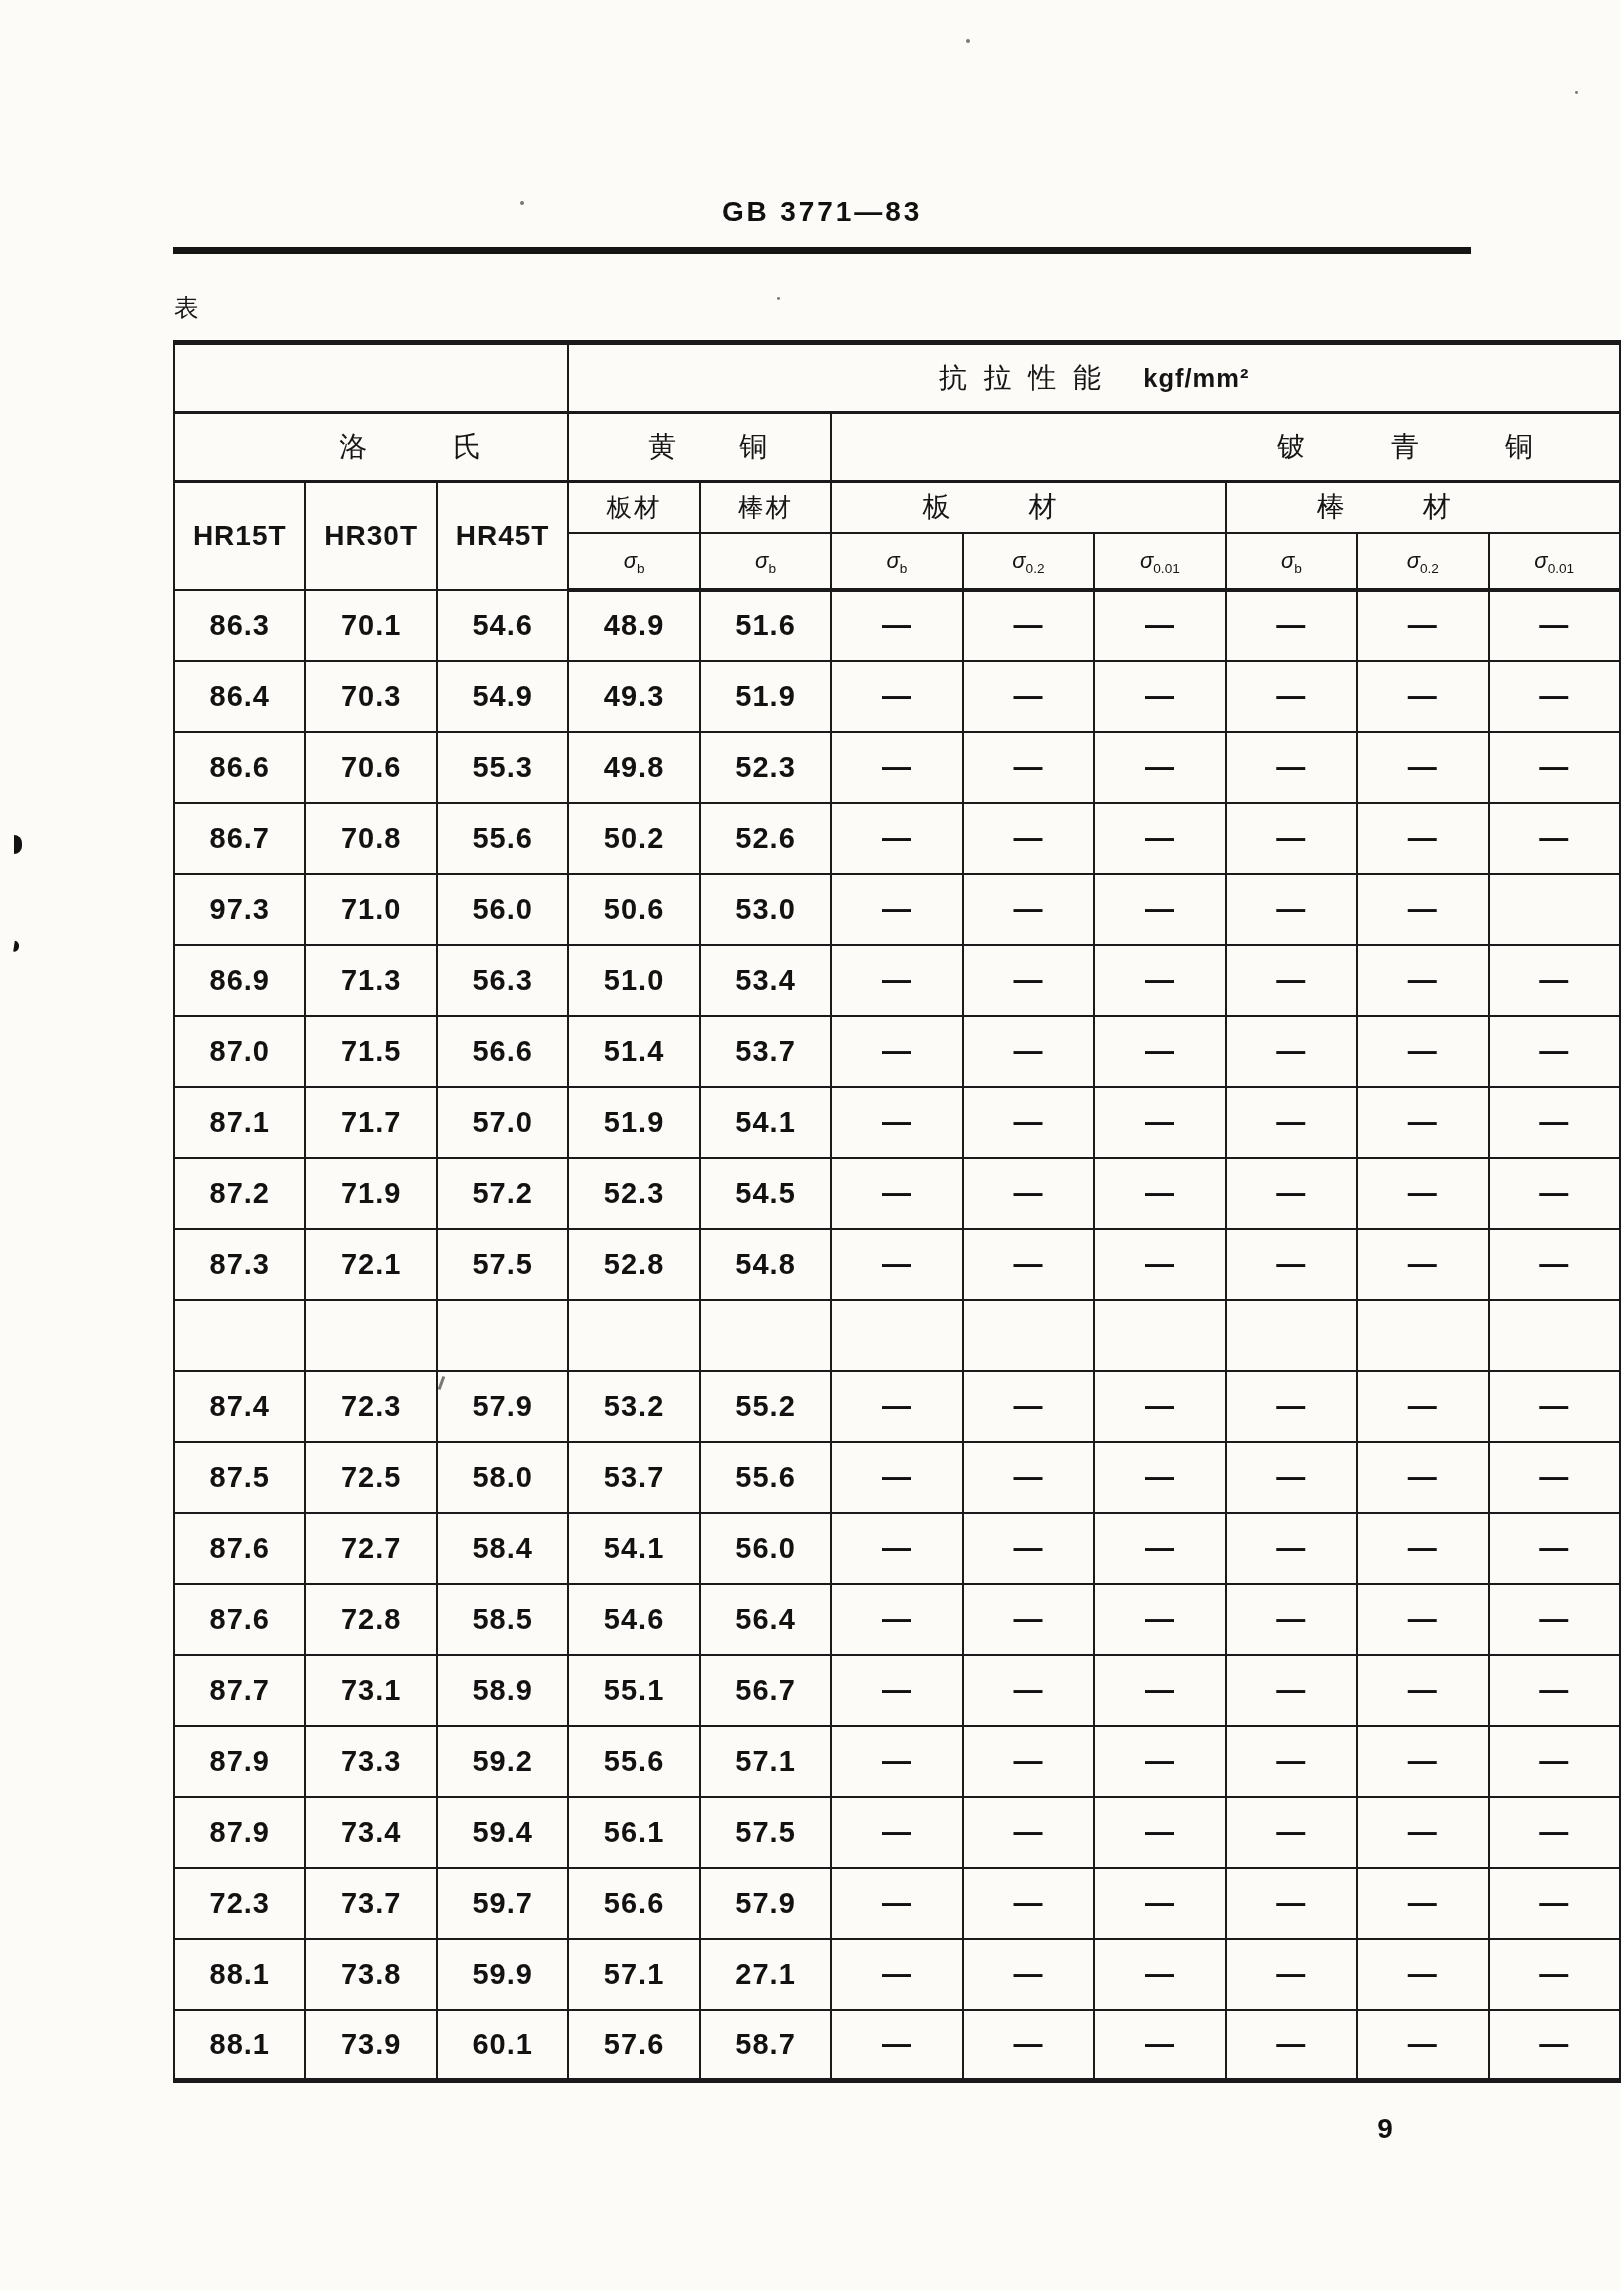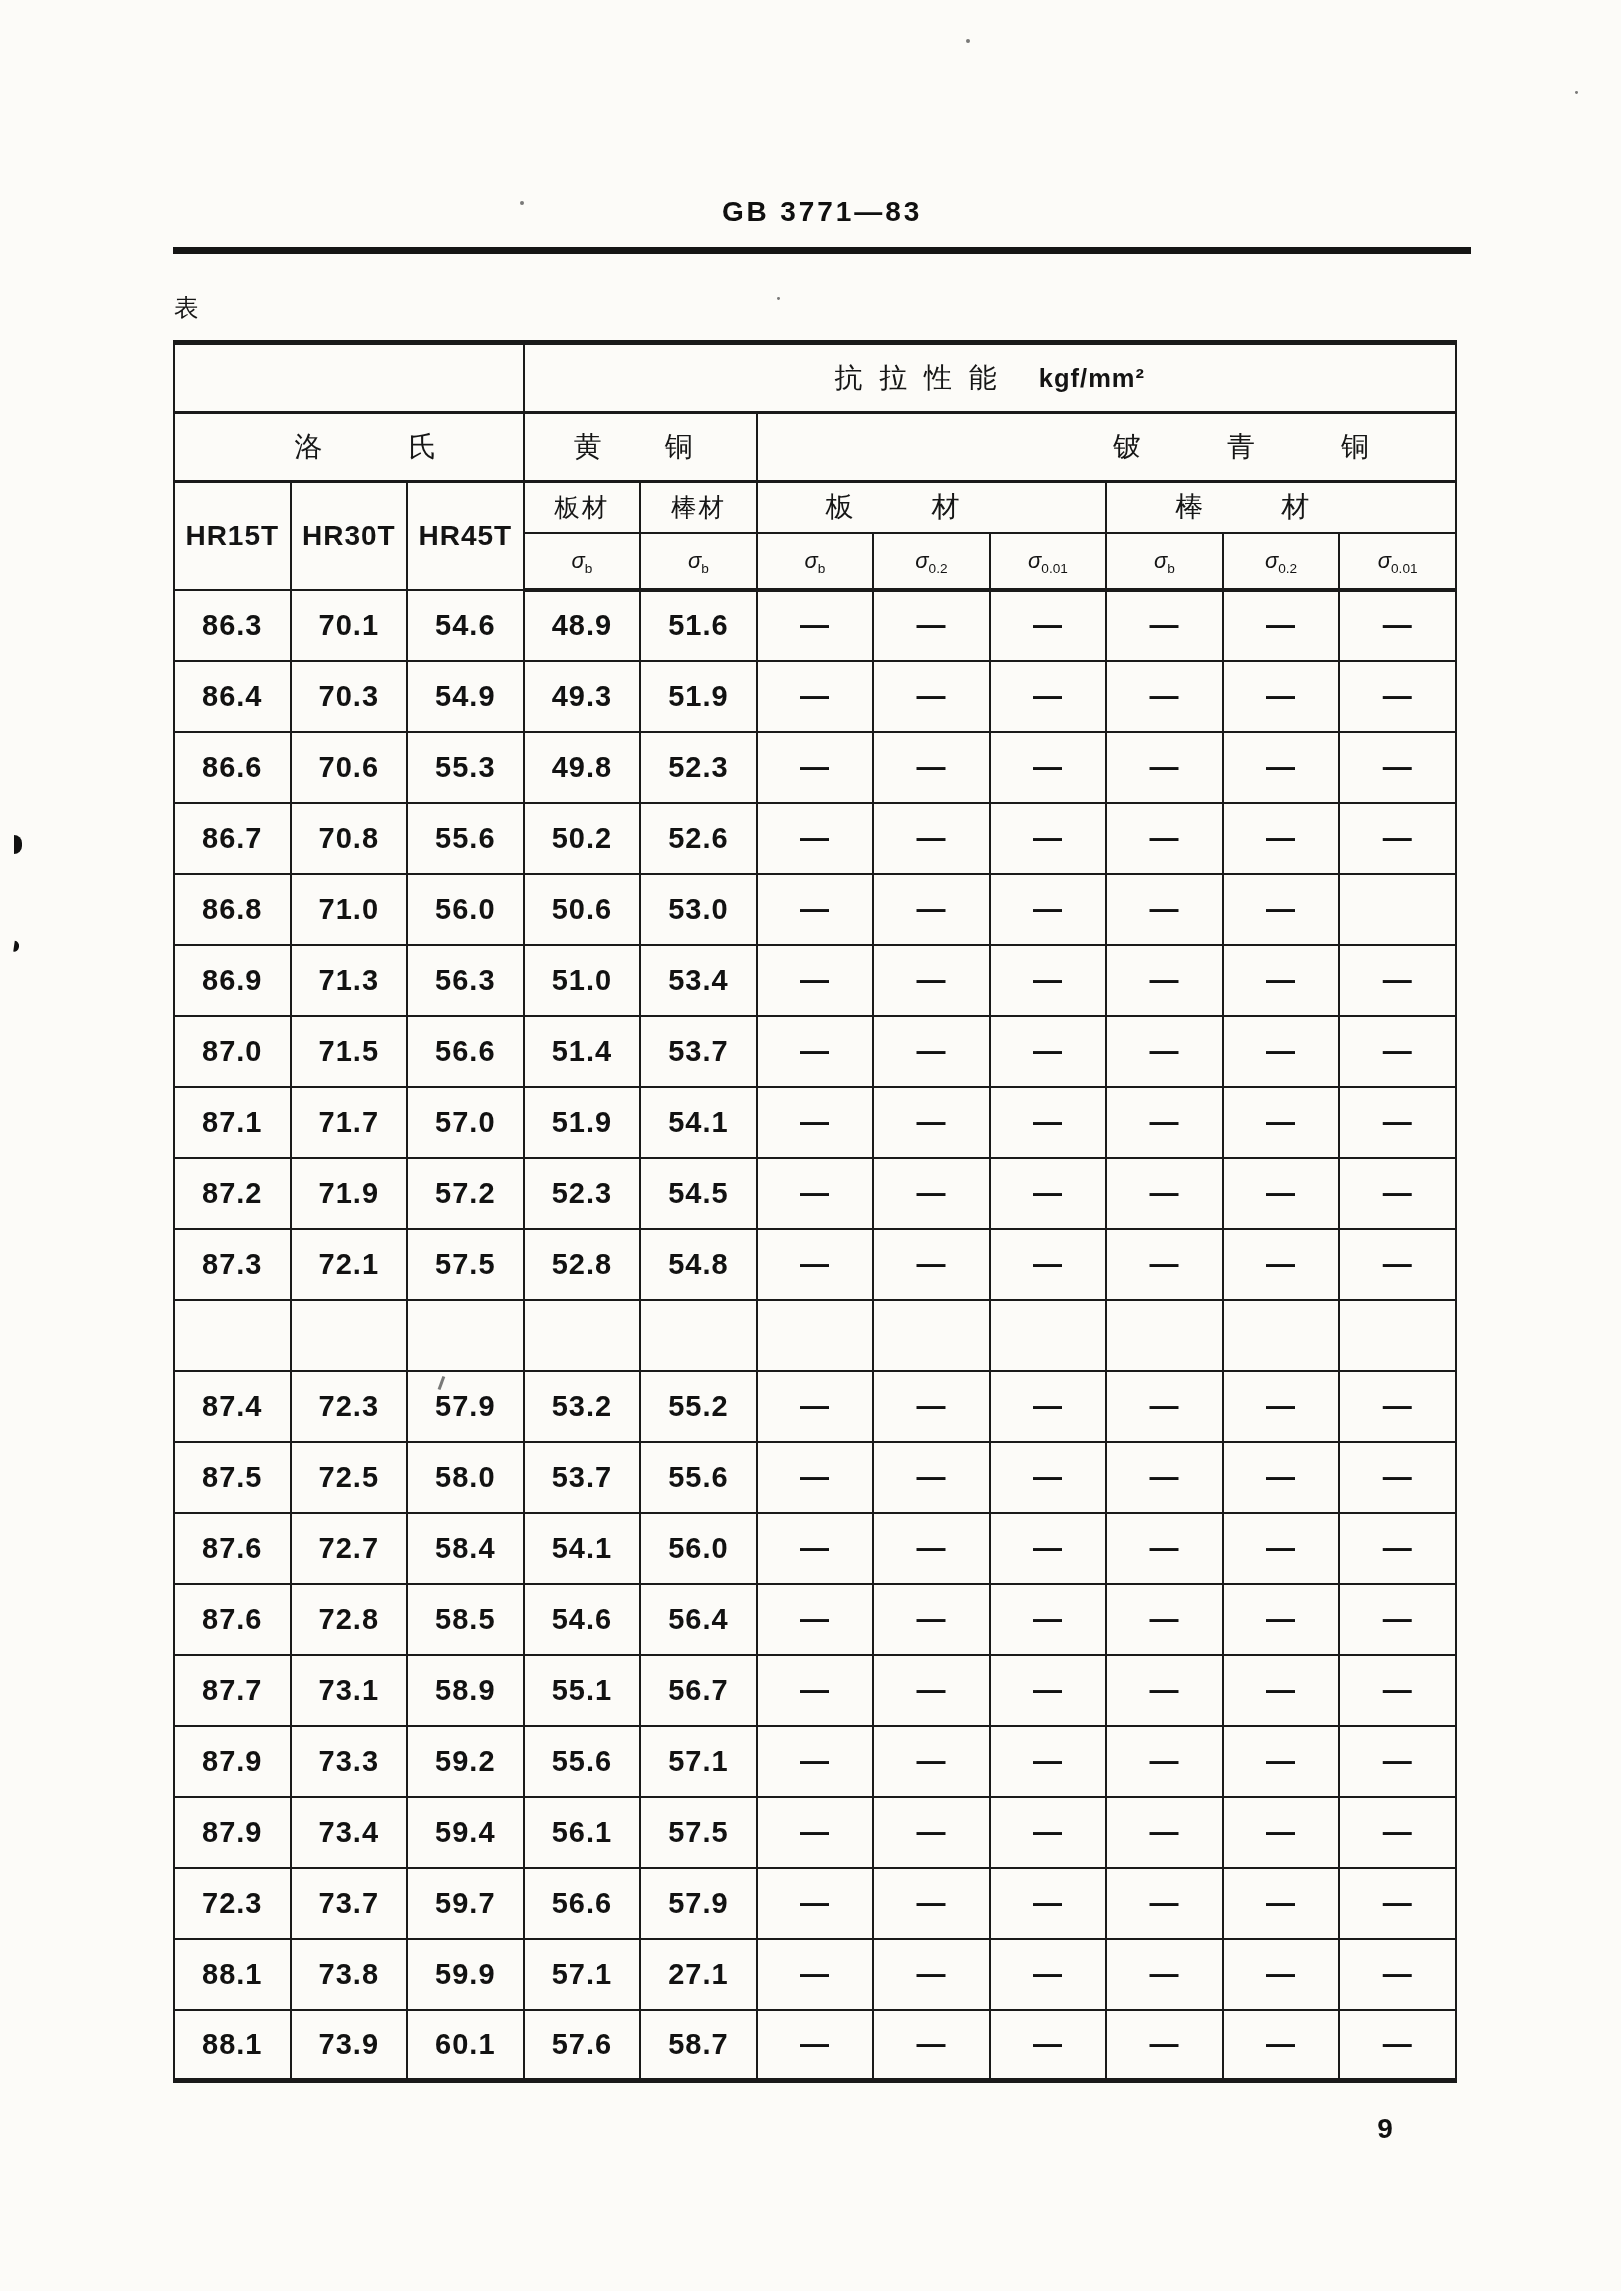--- a/index.html
+++ b/index.html
@@ -22,21 +22,21 @@
   .title-rule{
     position:absolute;left:173px;top:247px;width:1298px;height:6.9px;
     background:#151515;
   }
   .table-label{
     position:absolute;left:174px;top:291px;
     font-size:24.5px;color:#151515;
   }
   
   table.conv{
-    position:absolute;left:173px;top:340px;width:1284px;
+    position:absolute;left:173px;top:340px;width:1448px;
     border-collapse:collapse;table-layout:fixed;
     background:transparent;
   }
   table.conv td{
     border:2px solid #1a1a1a;
     border-top-width:2.9px;border-bottom-width:2.9px;
     text-align:center;vertical-align:middle;
     padding:0;overflow:hidden;
   }
   tr.hr1{height:70px;} tr.hr2{height:69px;} tr.hr3{height:51px;} tr.hr4{height:57px;}
@@ -208,21 +208,21 @@
           <td>50.2</td>
           <td>52.6</td>
           <td>—</td>
           <td>—</td>
           <td>—</td>
           <td>—</td>
           <td>—</td>
           <td>—</td>
         </tr>
         <tr>
-          <td>86.8</td>
+          <td>97.3</td>
           <td>71.0</td>
           <td>56.0</td>
           <td>50.6</td>
           <td>53.0</td>
           <td>—</td>
           <td>—</td>
           <td>—</td>
           <td>—</td>
           <td>—</td>
           <td></td>

